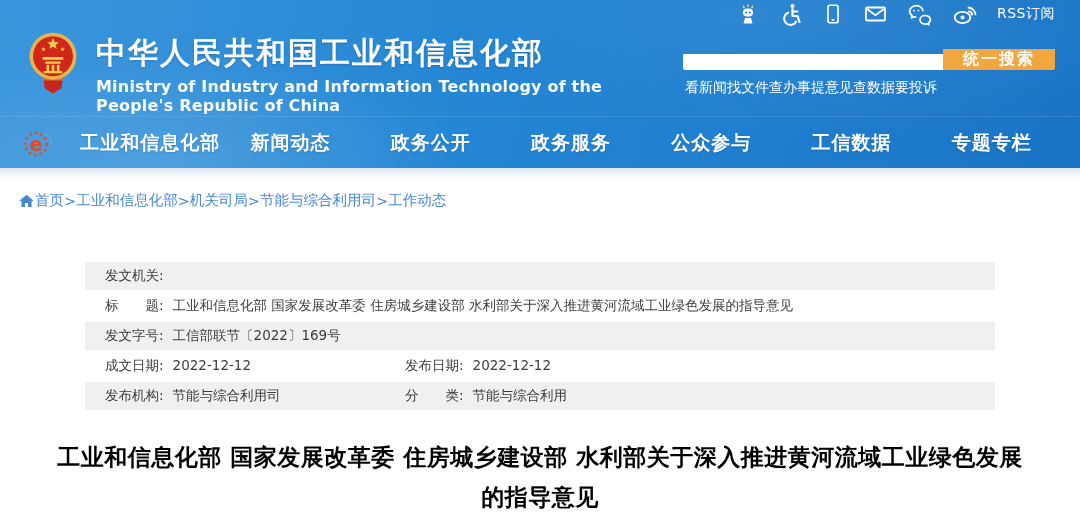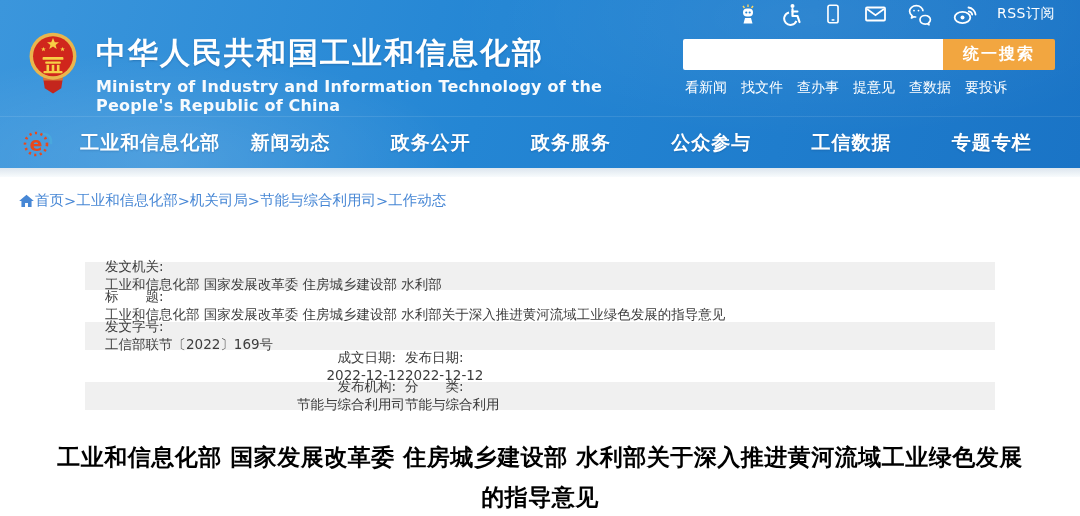--- a/index.html
+++ b/index.html
@@ -23,28 +23,28 @@
     text-shadow: 0 1px 2px rgba(0,40,90,0.25); }
   .brand-subtitle { font-size: 16px; font-weight: bold; letter-spacing: 0.2px; margin-top: 6px; opacity: 0.96; }
 
   .header-right { width: 380px; flex-shrink: 0; }
   .topbar-icons { display: flex; align-items: center; justify-content: flex-end; gap: 19px; height: 28px; }
   .topbar-icons svg { display: block; }
   .icon-btn { cursor: pointer; line-height: 0; }
   .rss-label { font-size: 14px; cursor: pointer; letter-spacing: 0.5px; }
 
   .search-box { display: flex; margin-top: 11px; height: 31px; width: 372px; margin-left: auto;
-    border-radius: 2px; overflow: hidden; }
+    border-radius: 2px; overflow: hidden; align-items: flex-end; }
   .search-input { flex: 1; border: none; outline: none; background: #fff; padding: 0 10px;
     font-size: 14px; color: #333; }
   .search-button { width: 112px; border: none; background: #f2a640; color: #fff;
     font-size: 16px; font-weight: bold; letter-spacing: 2px; cursor: pointer;
     font-family: inherit; }
 
-  .quick-links { display: flex; justify-content: flex-start; gap: 14px; margin-top: 9px;
+  .quick-links { display: flex; justify-content: flex-start; margin-top: 9px;
     font-size: 14px; padding-left: 10px; }
   .quick-link { cursor: pointer; white-space: nowrap; }
 
   
   .main-nav { height: 52px; display: flex; align-items: center; padding: 0 18px;
     border-top: 1px solid rgba(255,255,255,0.10); }
   .nav-logo { width: 62px; flex-shrink: 0; cursor: pointer; line-height: 0; }
   .nav-item { flex: 1; text-align: center; font-size: 19px; font-weight: 600;
     letter-spacing: 1px; color: #fff; cursor: pointer; white-space: nowrap;
     text-shadow: 0 1px 2px rgba(0,40,90,0.2); }
@@ -58,21 +58,21 @@
   .crumb-current { cursor: default; }
   .crumb-sep { color: #4787d5; }
   .home-icon { line-height: 0; }
 
   
   .content { margin-top: 40px; }
   .doc-table { width: 910px; margin: 0 auto; }
   .doc-row { display: flex; align-items: center; height: 28px; margin-bottom: 2px;
     padding-left: 20px; font-size: 13.5px; color: #3c3c3c; }
   .doc-row.alt { background: #f0f0f0; }
-  .doc-cell { display: flex; white-space: nowrap; flex-direction: column; }
+  .doc-cell { display: flex; white-space: nowrap; }
   .doc-cell.first-col { width: 300px; flex-shrink: 0; text-align: right; }
   .doc-label { margin-right: 9px; }
   .doc-value { }
 
   
   .doc-title { width: 970px; margin: 27px auto 0; text-align: center;
     font-size: 23px; font-weight: bold; color: #000; line-height: 1.75; letter-spacing: 0.5px; }
 </style>
 </head>
 <body>
@@ -206,21 +206,20 @@
   <span class="crumb-sep">&gt;</span>
   <span class="crumb crumb-current">工作动态</span>
 </div>
 
 <main class="content">
   <div class="doc-table">
 
     <div class="doc-row alt">
       <span class="doc-cell">
         <span class="doc-label">发文机关:</span>
-        <span class="doc-value">工业和信息化部 国家发展改革委 住房城乡建设部 水利部</span>
       </span>
     </div>
 
     <div class="doc-row">
       <span class="doc-cell">
         <span class="doc-label">标　　题:</span>
         <span class="doc-value">工业和信息化部 国家发展改革委 住房城乡建设部 水利部关于深入推进黄河流域工业绿色发展的指导意见</span>
       </span>
     </div>
 

